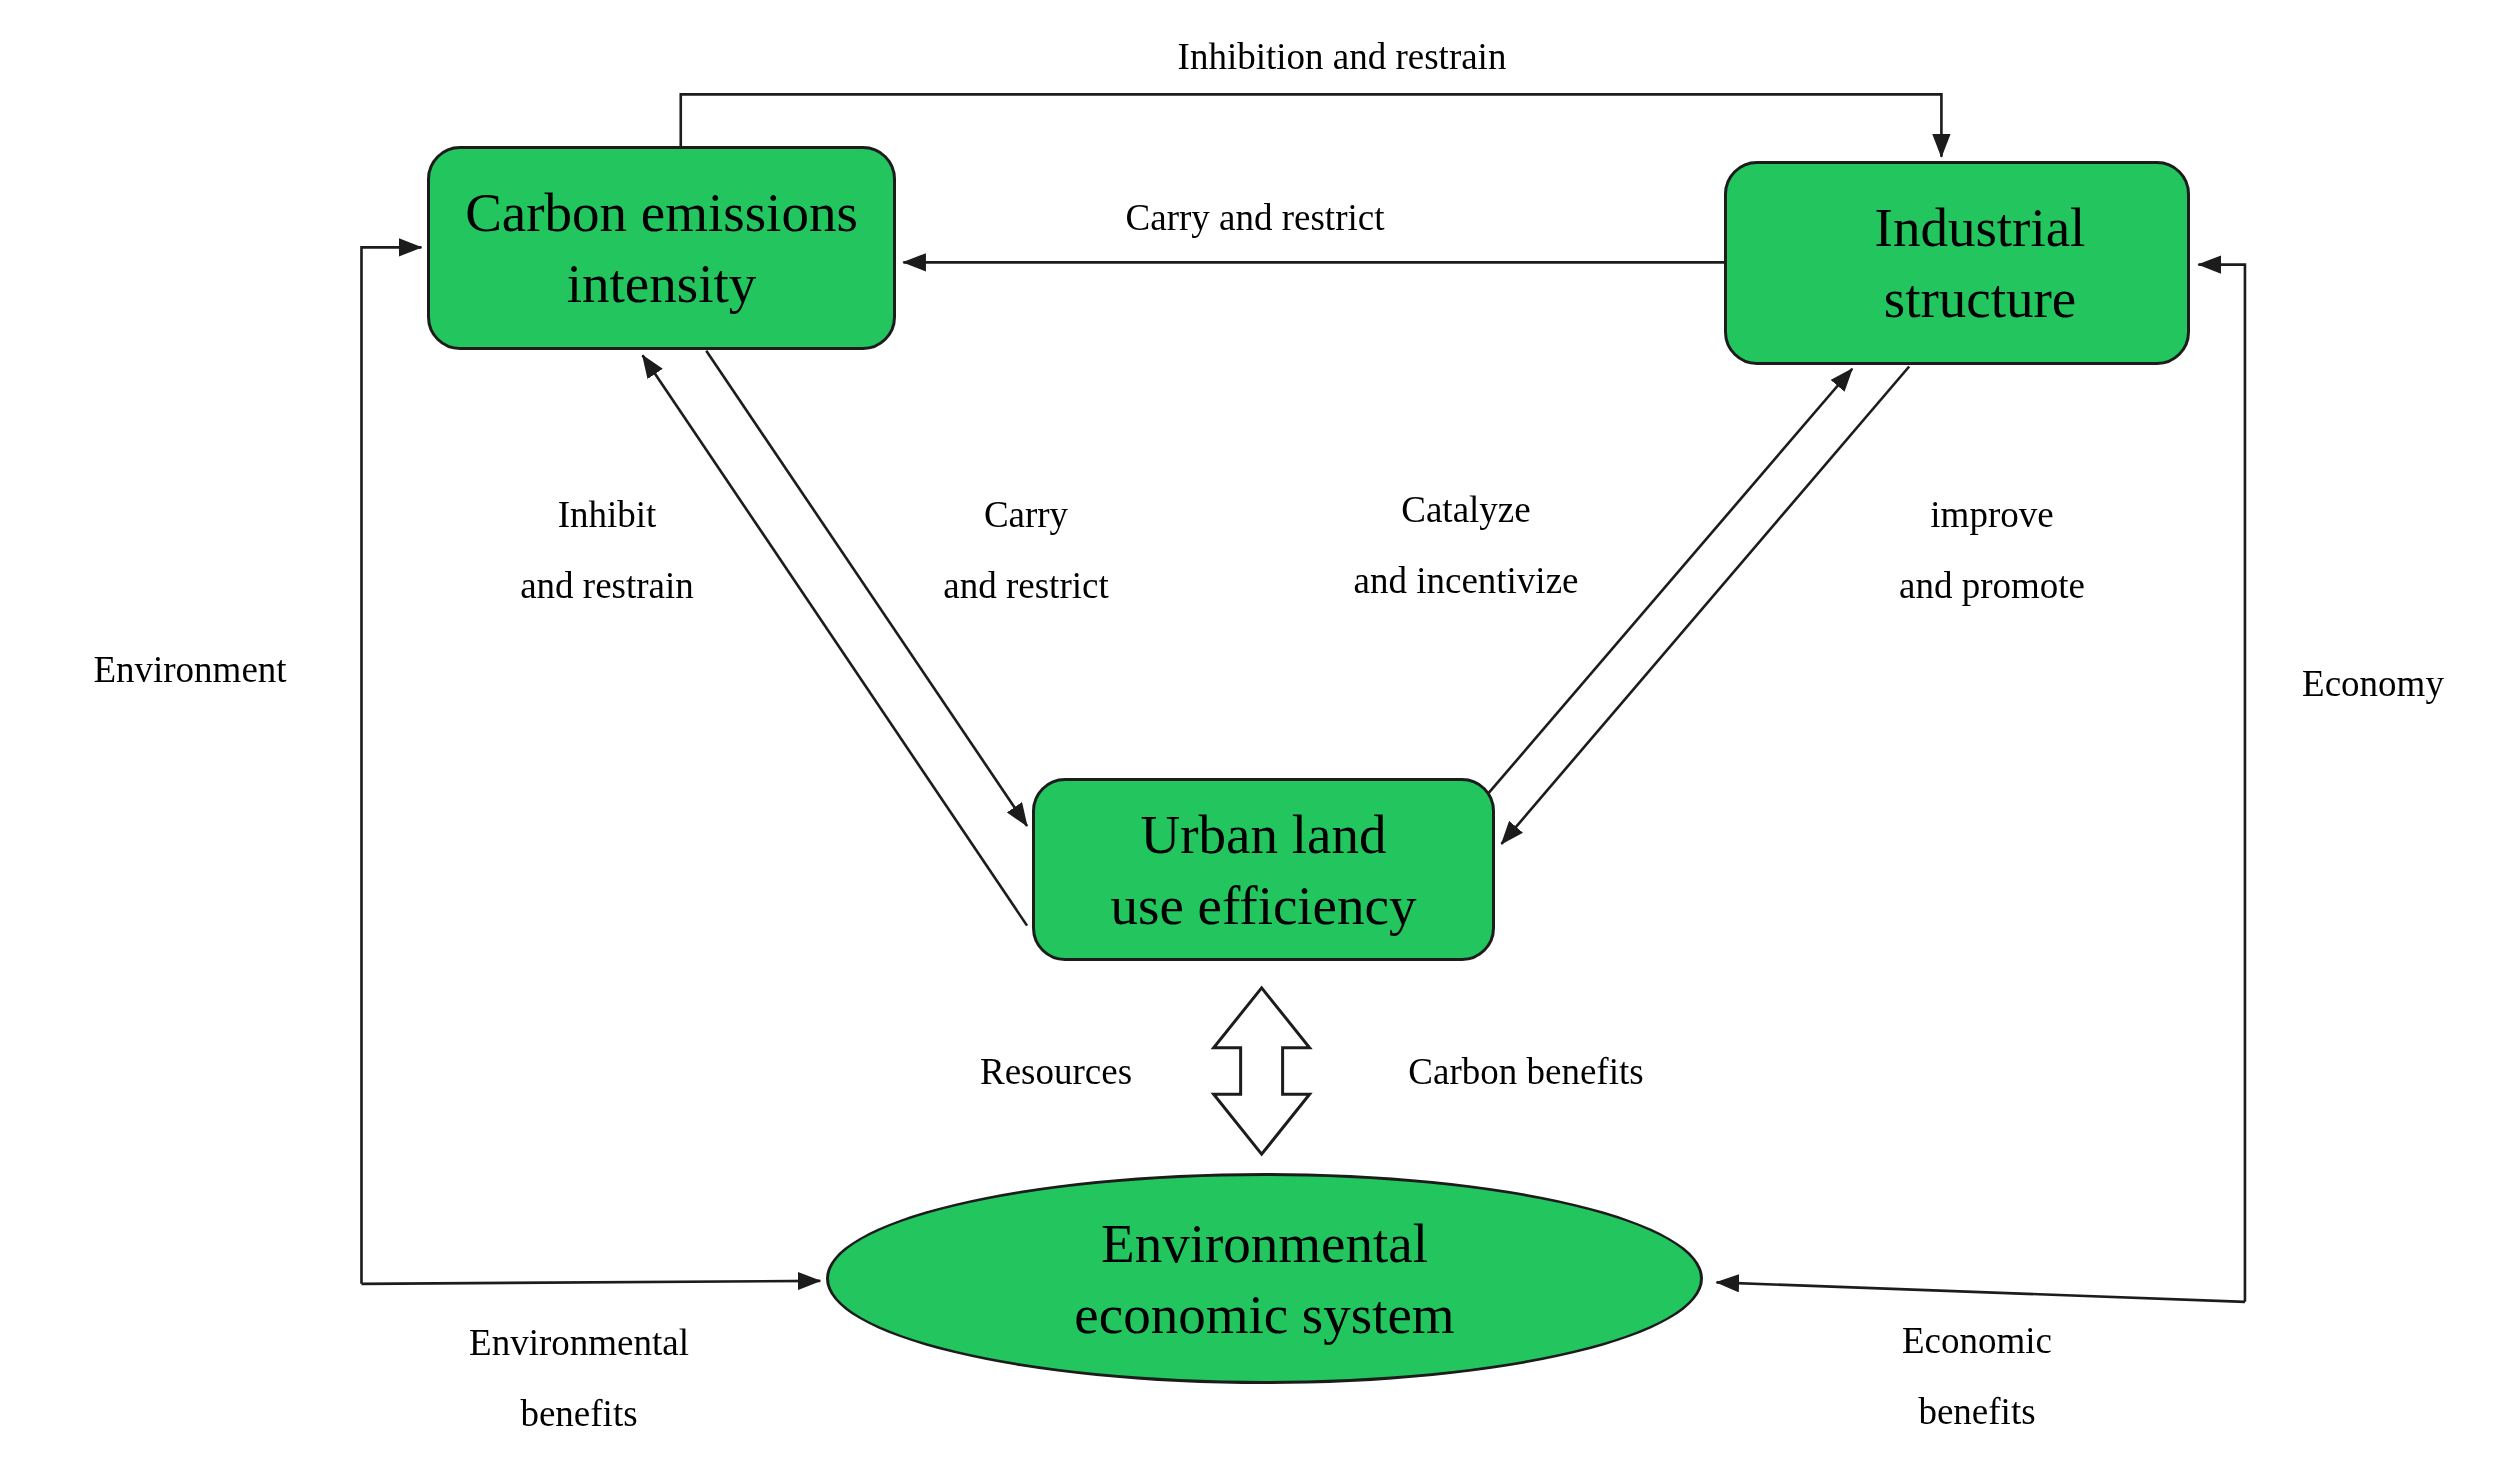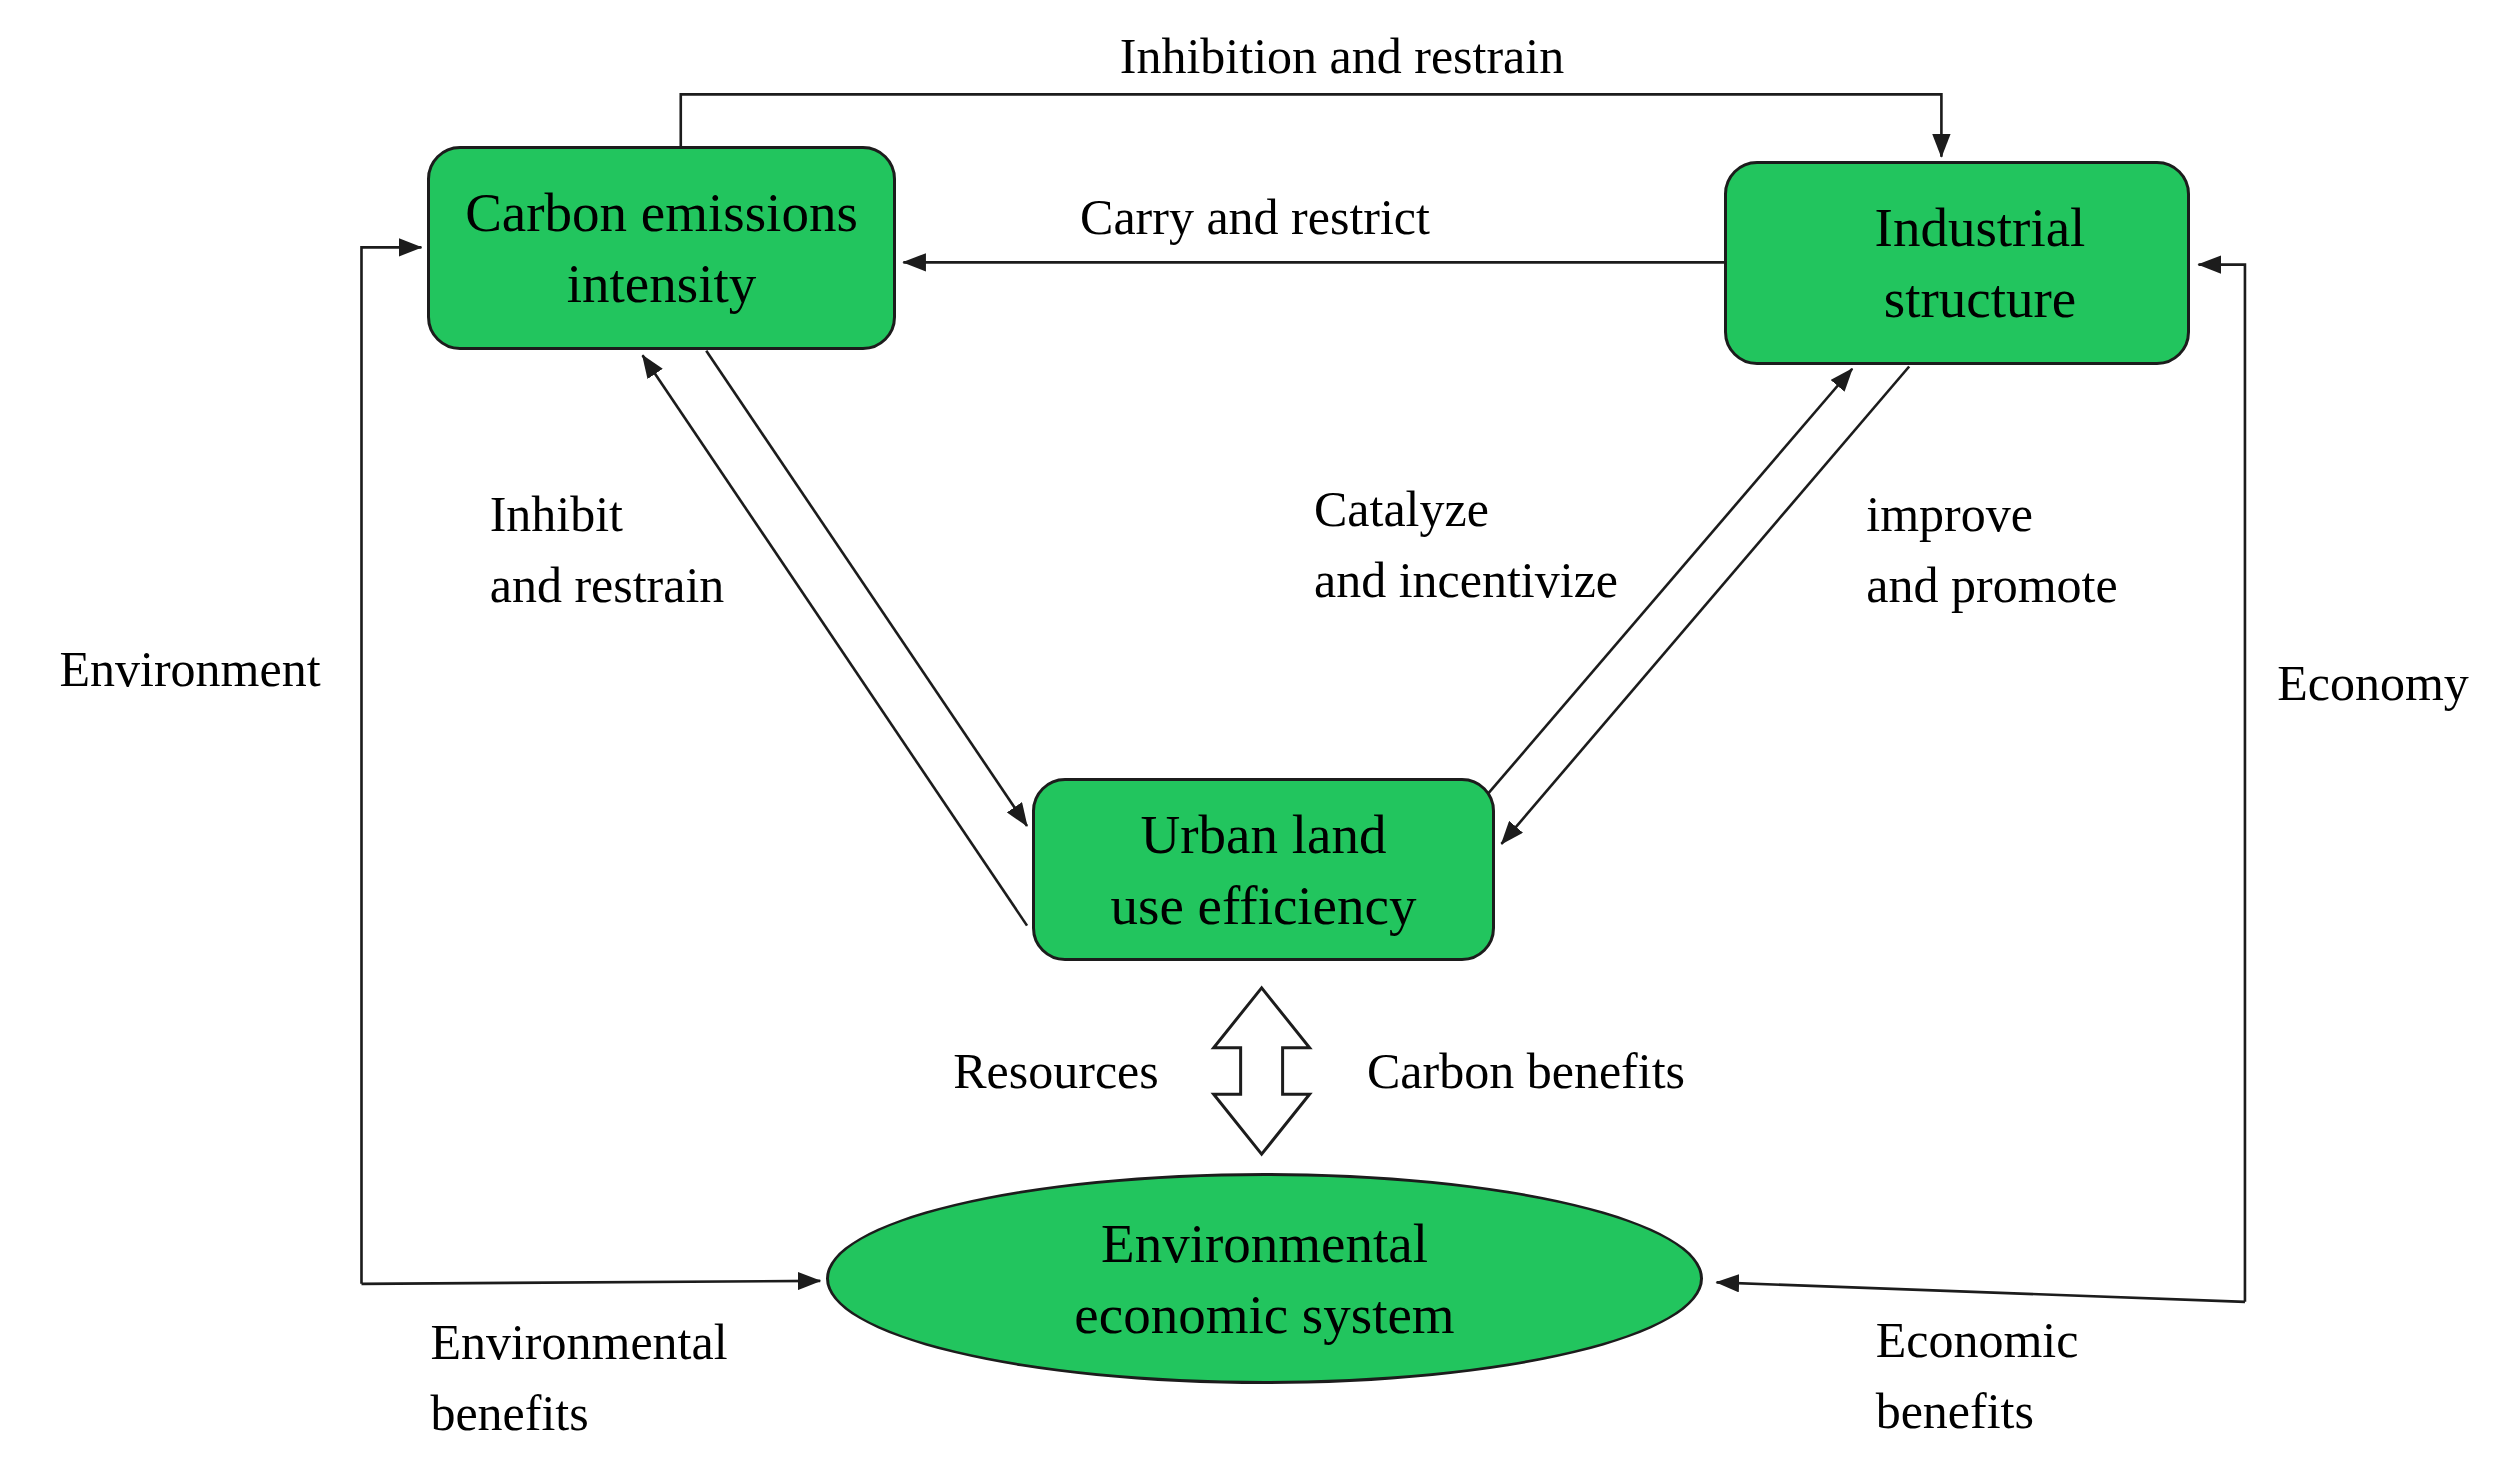--- a/index.html
+++ b/index.html
@@ -20,22 +20,22 @@
     display:flex;align-items:center;justify-content:center;
     text-align:center;
     font-size:55px;line-height:71px;
     white-space:pre-line;
     z-index:2;
   }
   .node.ellipse{border-radius:50%;}
   .lbl{
     position:absolute;
     transform:translate(-50%,-50%);
-    text-align:left;
-    font-size:50px;line-height:71px;
+    text-align:center;
+    font-size:37px;line-height:71px;
     white-space:pre-line;
     z-index:4;
   }
   svg.overlay{
     position:absolute;left:0;top:0;
     z-index:3;
     pointer-events:none;
   }
   svg .edge{stroke:#1c1c1c;stroke-width:3.5;fill:none;}
   svg .blockarrow{stroke:#1c1c1c;stroke-width:4;fill:#ffffff;}
@@ -85,20 +85,22 @@
     <polygon class="blockarrow" points="1683,1318 1619,1398 1655,1398 1655,1460 1619,1460 1683,1540 1747,1460 1711,1460 1711,1398 1747,1398"></polygon>
   </svg>
 
   <div class="lbl" style="left:1342px;top:56px;">Inhibition and restrain</div>
 
   <div class="lbl" style="left:1255px;top:217px;">Carry and restrict</div>
 
   <div class="lbl" style="left:607px;top:550px;">Inhibit
 and restrain</div>
 
+  <div class="lbl" style="left:1026px;top:550px;">Carry
+and restrict</div>
 
   <div class="lbl" style="left:1466px;top:545px;">Catalyze
 and incentivize</div>
 
   <div class="lbl" style="left:1992px;top:550px;">improve
 and promote</div>
 
   <div class="lbl" style="left:190px;top:669px;">Environment</div>
 
   <div class="lbl" style="left:2373px;top:683px;">Economy</div>

